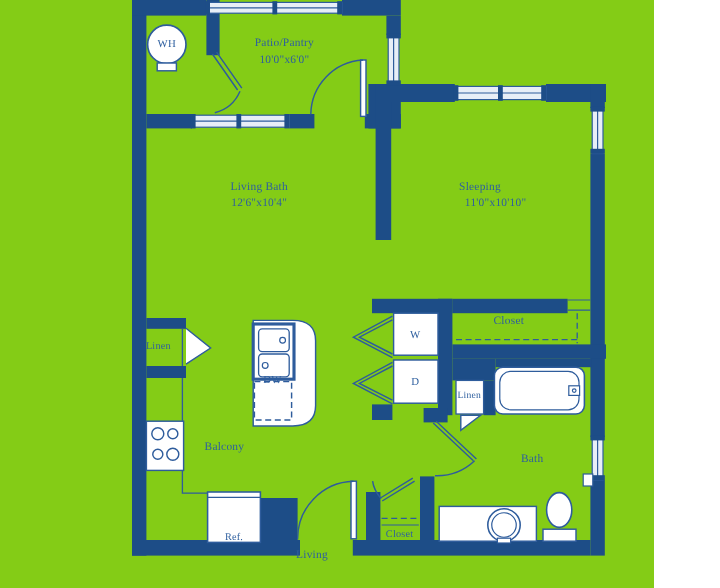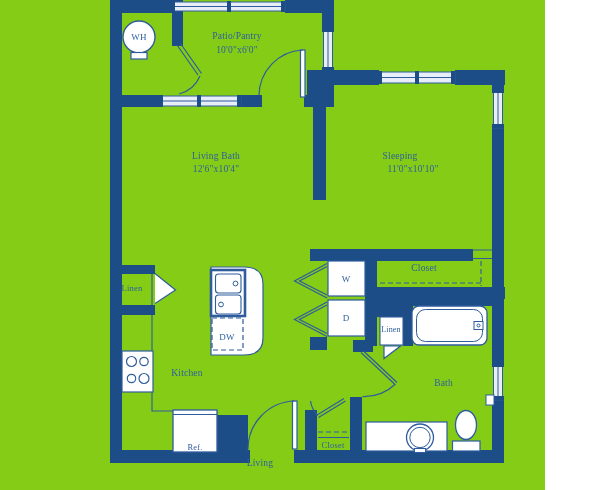--- a/index.html
+++ b/index.html
@@ -199,20 +199,20 @@
 <div class="lbl" style="left:237px;top:51px;">10'0"x6'0"</div>
 <div class="lbl" style="left:216px;top:157px;">Living Bath</div>
 <div class="lbl" style="left:216px;top:170px;">12'6"x10'4"</div>
 <div class="lbl" style="left:400px;top:157px;">Sleeping</div>
 <div class="lbl" style="left:413px;top:170px;">11'0"x10'10"</div>
 <div class="lbl" style="left:424px;top:269px;">Closet</div>
 <div class="lbl s9" style="left:346px;top:279px;">W</div>
 <div class="lbl s9" style="left:346px;top:318px;">D</div>
 <div class="lbl s8" style="left:391px;top:330px;">Linen</div>
 <div class="lbl s85" style="left:132px;top:288px;">Linen</div>
-<div class="lbl s9" style="left:227px;top:337px;">DW</div>
-<div class="lbl" style="left:187px;top:374px;">Kitchen</div>
+<div class="lbl s9" style="left:227px;top:317px;">DW</div>
+<div class="lbl" style="left:187px;top:374px;">Balcony</div>
 <div class="lbl s85" style="left:195px;top:447px;">Ref.</div>
 <div class="lbl" style="left:425px;top:384px;padding-left:37px;">Bath</div>
 <div class="lbl s85" style="left:333px;top:445px;">Closet</div>
 <div class="lbl" style="left:260px;top:464px;">Living</div>
 
 </div>
 
 </body></html>

